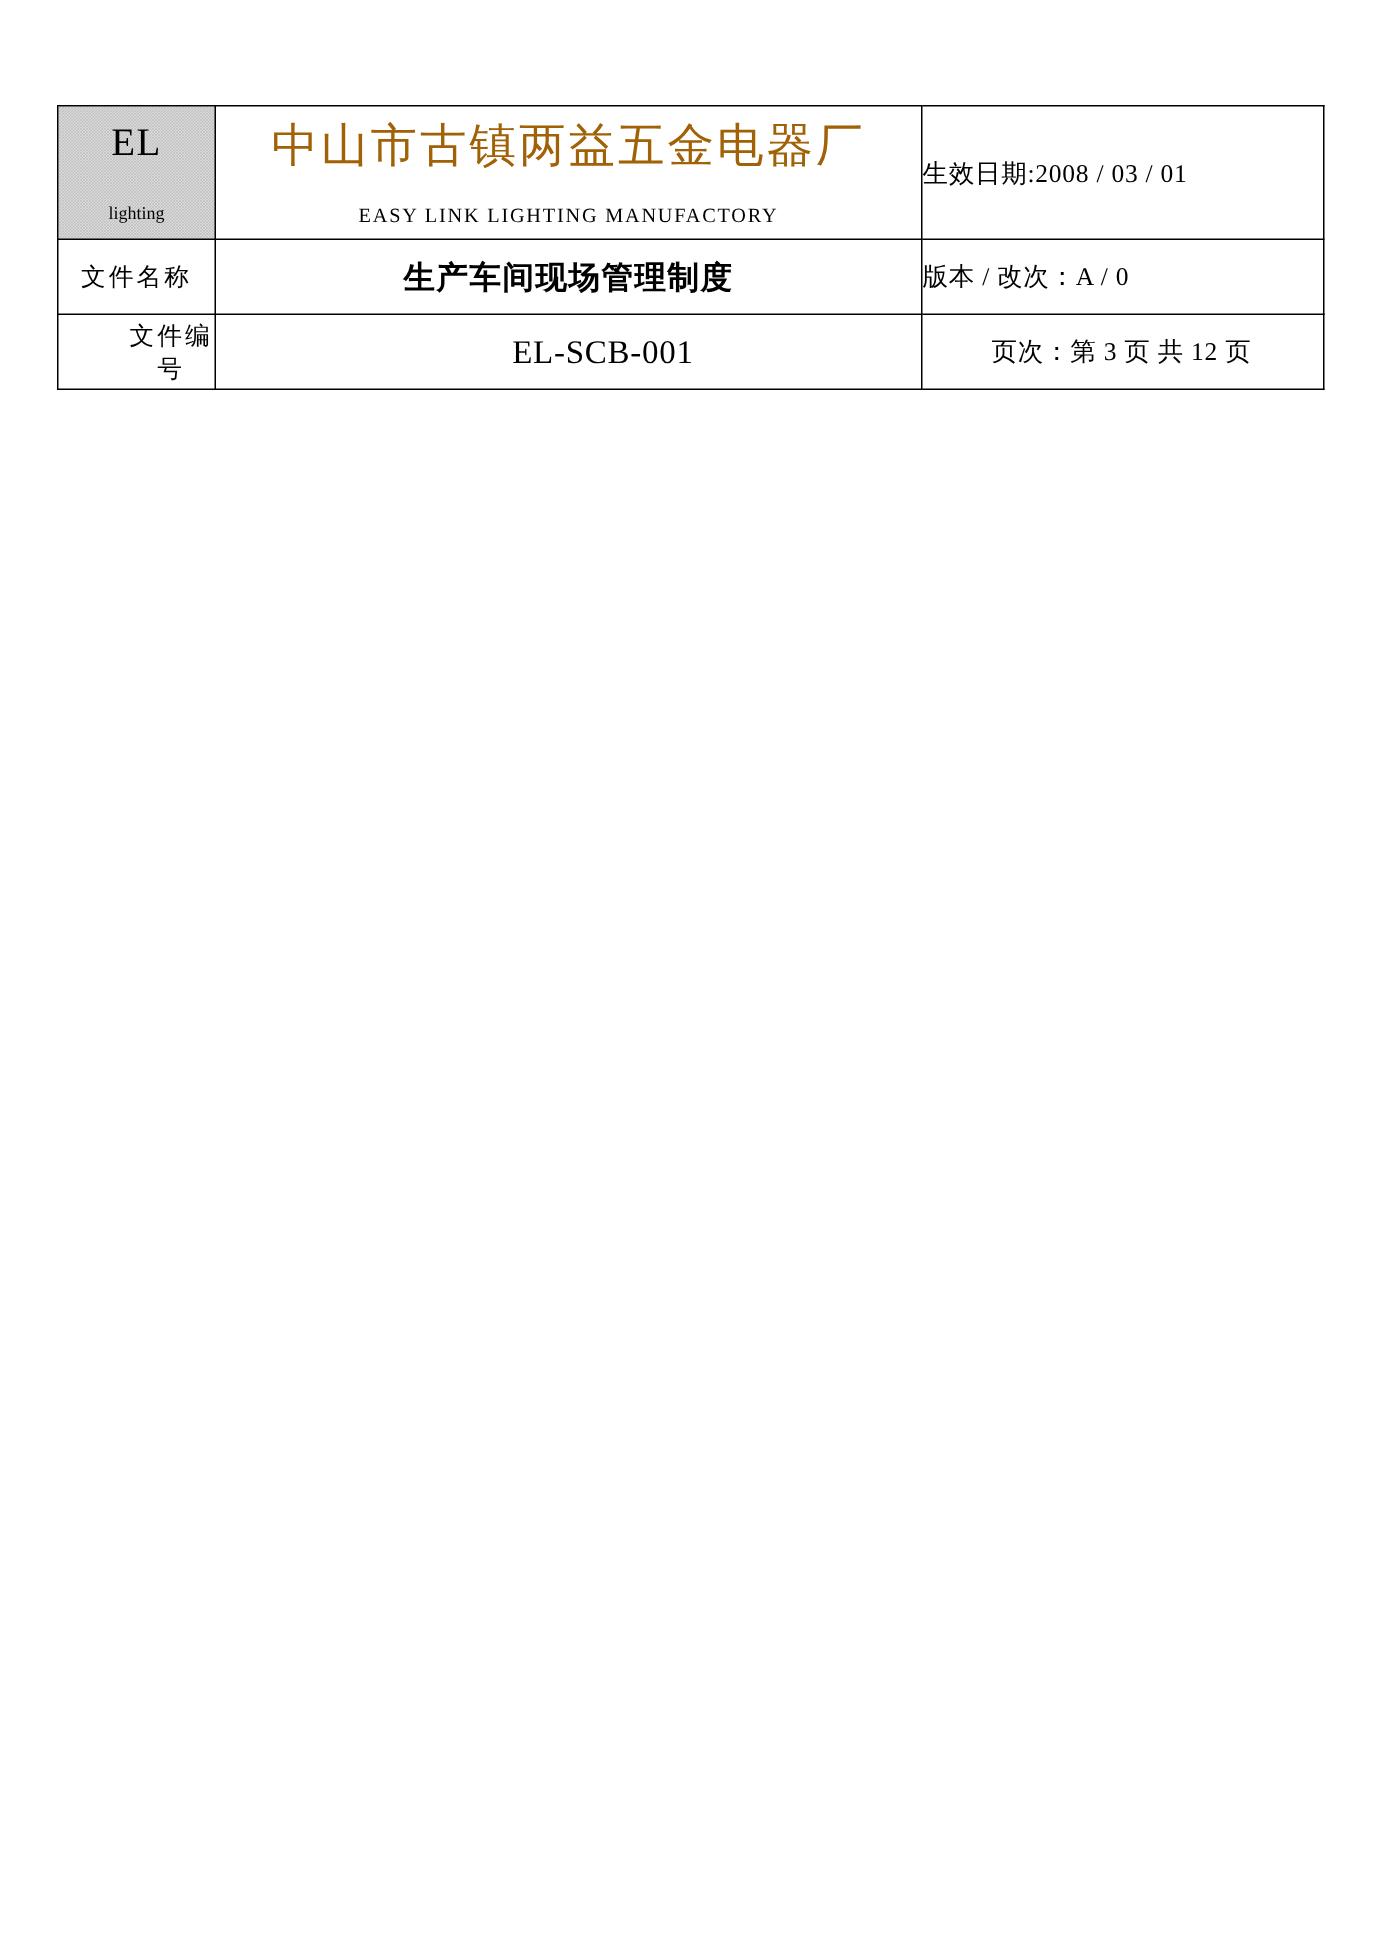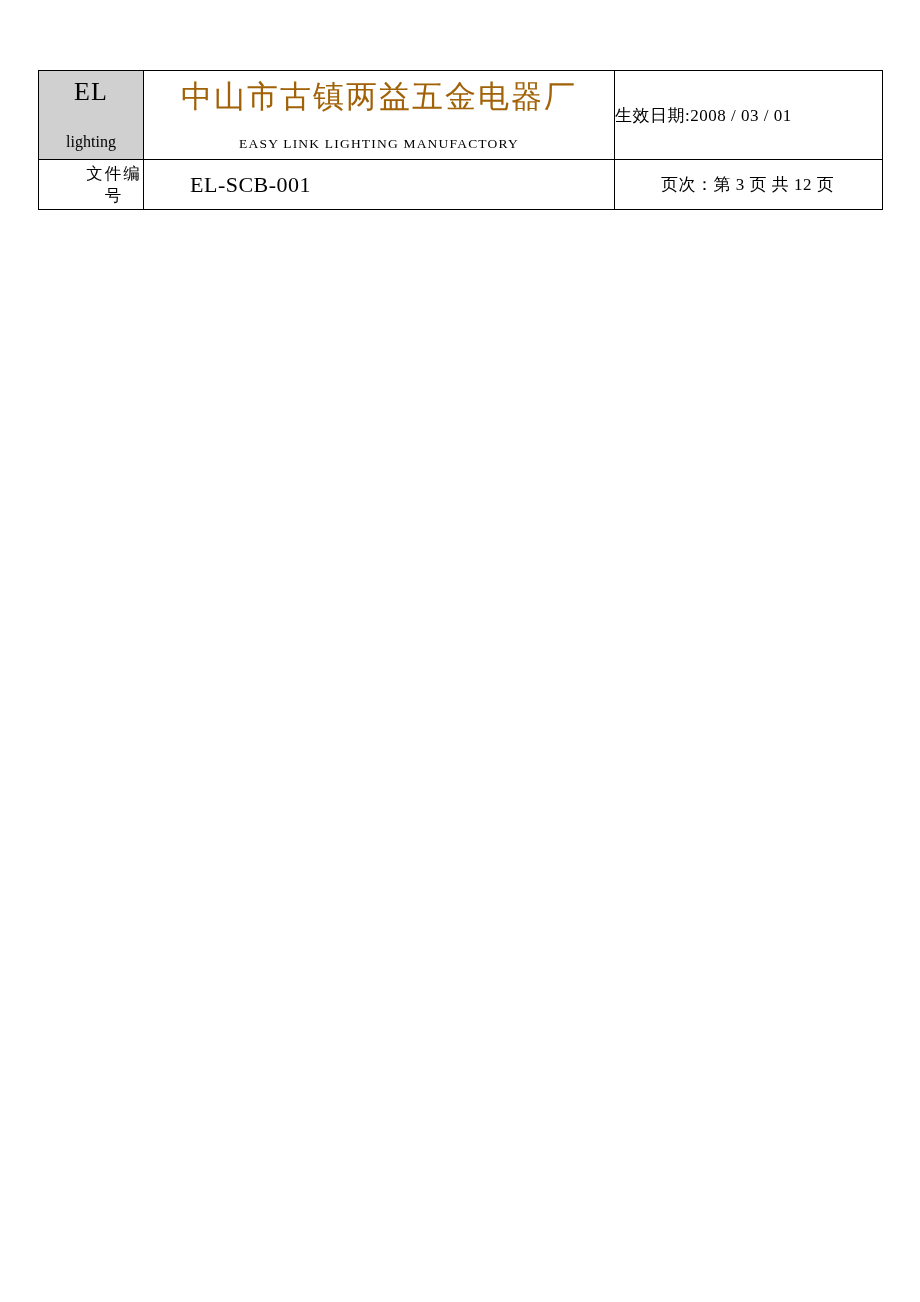--- a/index.html
+++ b/index.html
@@ -65,21 +65,21 @@
     line-height: 1.05;
   }
   .logo-mark {
     display: block;
     font-size: 26px;
     letter-spacing: 1px;
     color: #000000;
   }
   .logo-sub {
     display: block;
-    font-size: 16px;
+    font-size: 12px;
     margin-top: 28px;
     color: #000000;
   }
 
   
   .company-cell {
     text-align: center;
     padding: 4px 0 3px 0;
   }
   .company-cn {
@@ -110,20 +110,21 @@
   
   .title-cell {
     text-align: center;
     font-size: 21px;
     font-weight: bold;
     letter-spacing: 1px;
     font-family: "DejaVu Sans", "Liberation Sans", sans-serif;
     color: #000000;
   }
   .code-cell {
+    text-align: center;
     font-size: 22px;
     letter-spacing: 0.5px;
     color: #000000;
   }
 
   
   .meta-cell {
     text-align: left;
     padding-left: 10px;
     font-size: 17px;
@@ -155,20 +156,31 @@
         </td>
         <td class="company-cell">
           <span class="company-cn">中山市古镇两益五金电器厂</span>
           <span class="company-en">EASY   LINK   LIGHTING   MANUFACTORY</span>
         </td>
         <td class="meta-cell">
           <span>生效日期:2008 / 03 / 01</span>
         </td>
       </tr>
 
+      <tr class="row-name">
+        <td class="label-cell">
+          <span>文件名称</span>
+        </td>
+        <td class="title-cell">
+          <span>生产车间现场管理制度</span>
+        </td>
+        <td class="meta-cell">
+          <span>版本 / 改次：A / 0</span>
+        </td>
+      </tr>
 
       <tr class="row-code">
         <td class="label-cell">
           <span>文件编号</span>
         </td>
         <td class="code-cell">
           <span>EL-SCB-001</span>
         </td>
         <td class="meta-cell">
           <span>页次：第 3 页 共 12 页</span>

